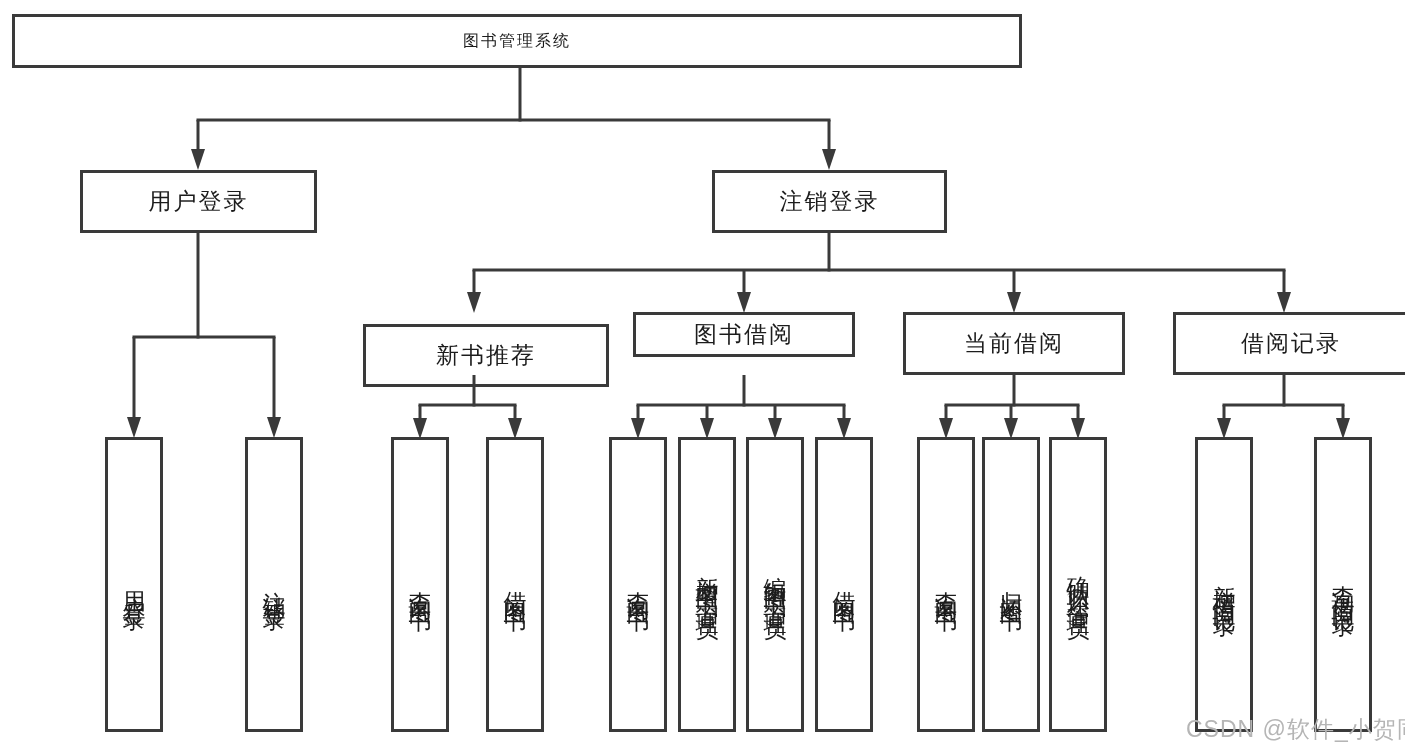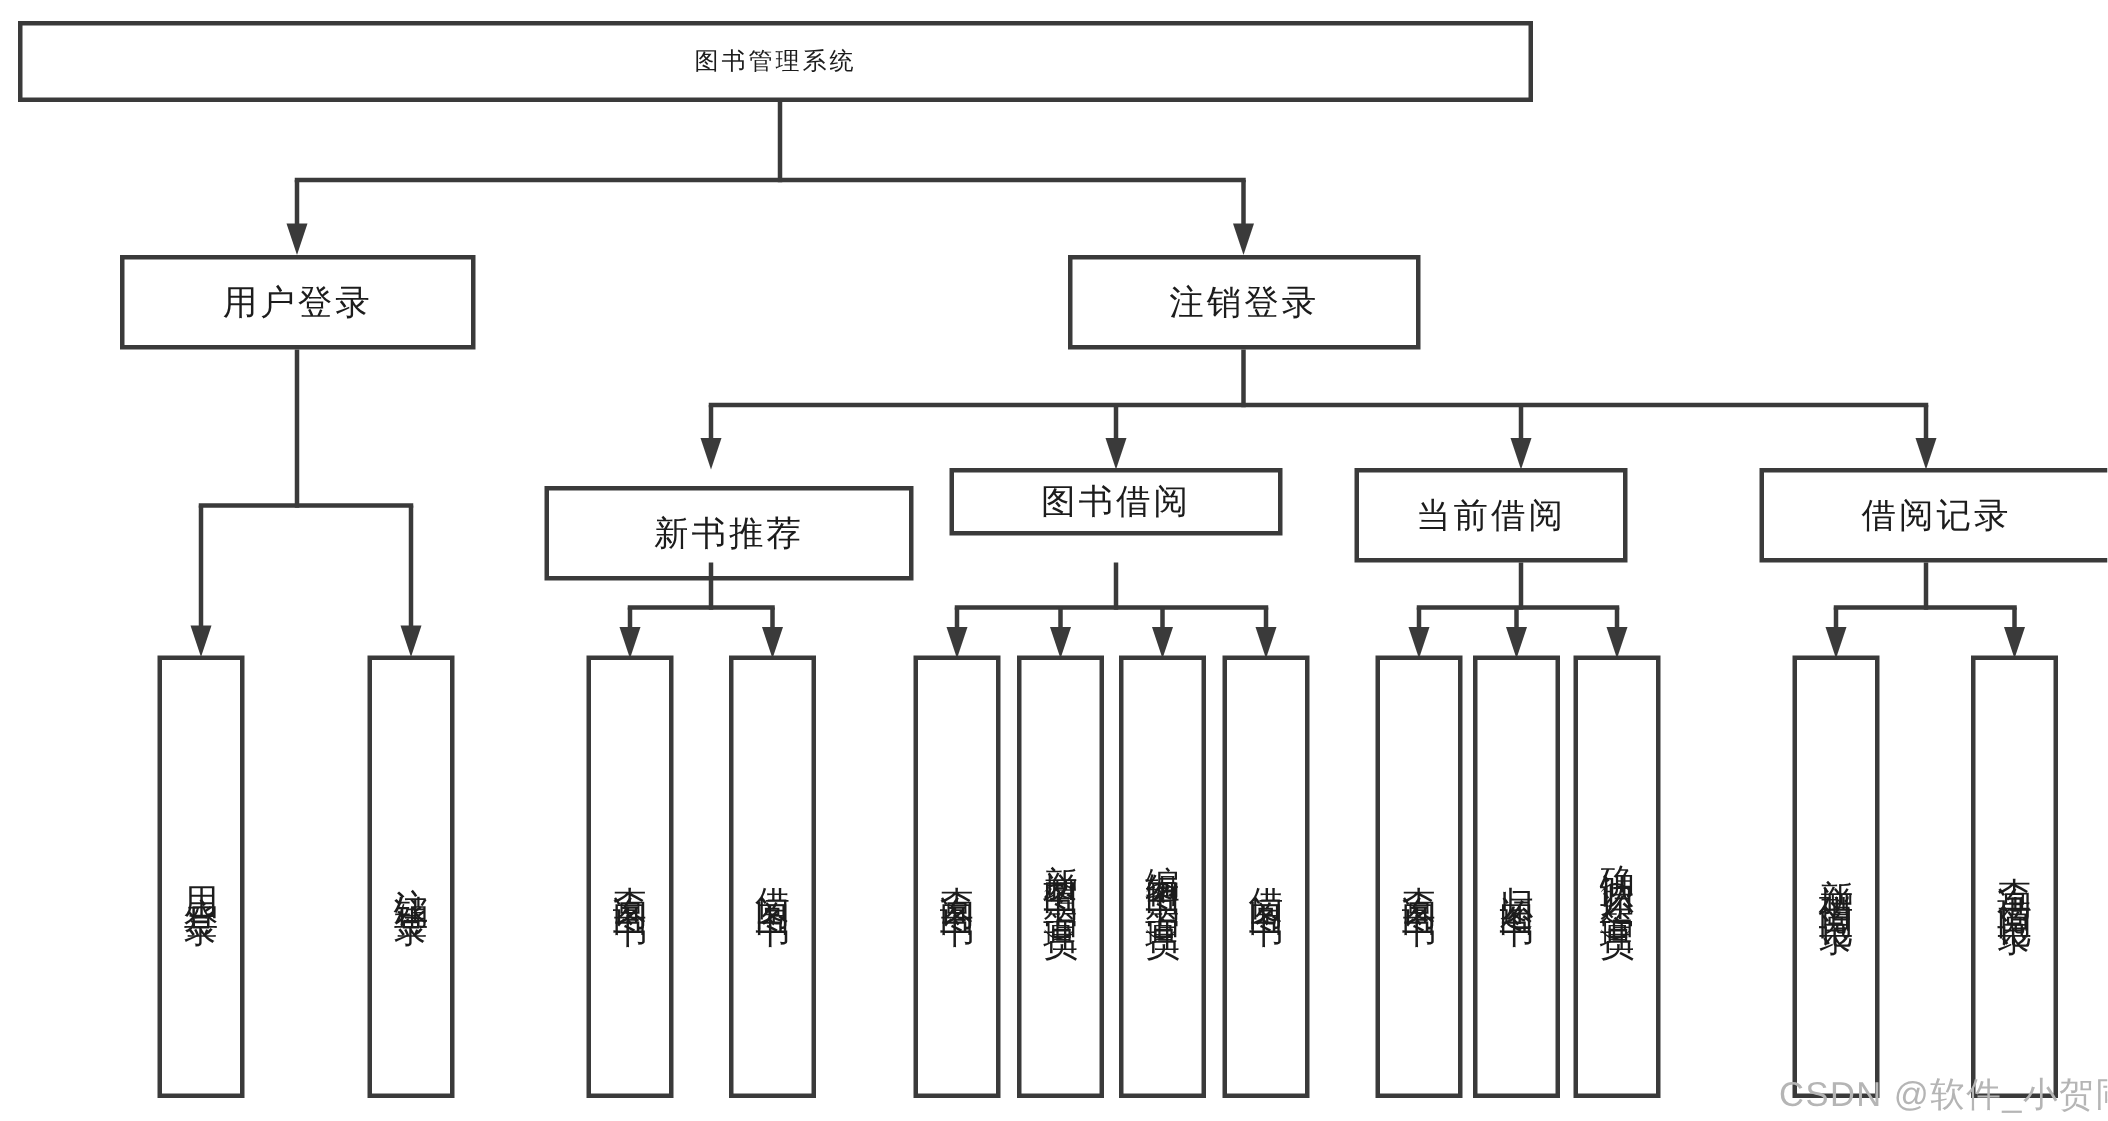--- a/index.html
+++ b/index.html
@@ -116,21 +116,21 @@
   <div class="node hbox" style="left:712px;top:170px;width:235px;height:63px">
     <span>注销登录</span>
   </div>
 
   <div class="node hbox" style="left:363px;top:324px;width:246px;height:63px">
     <span>新书推荐</span>
   </div>
   <div class="node hbox" style="left:633px;top:312px;width:222px;height:45px">
     <span>图书借阅</span>
   </div>
-  <div class="node hbox" style="left:903px;top:312px;width:182px;height:63px">
+  <div class="node hbox" style="left:903px;top:312px;width:222px;height:63px">
     <span>当前借阅</span>
   </div>
   <div class="node hbox" style="left:1173px;top:312px;width:236px;height:63px">
     <span>借阅记录</span>
   </div>
 
   <div class="node vbox" style="left:105px">
     <span class="vtext">用户登录</span>
   </div>
   <div class="node vbox" style="left:245px">

